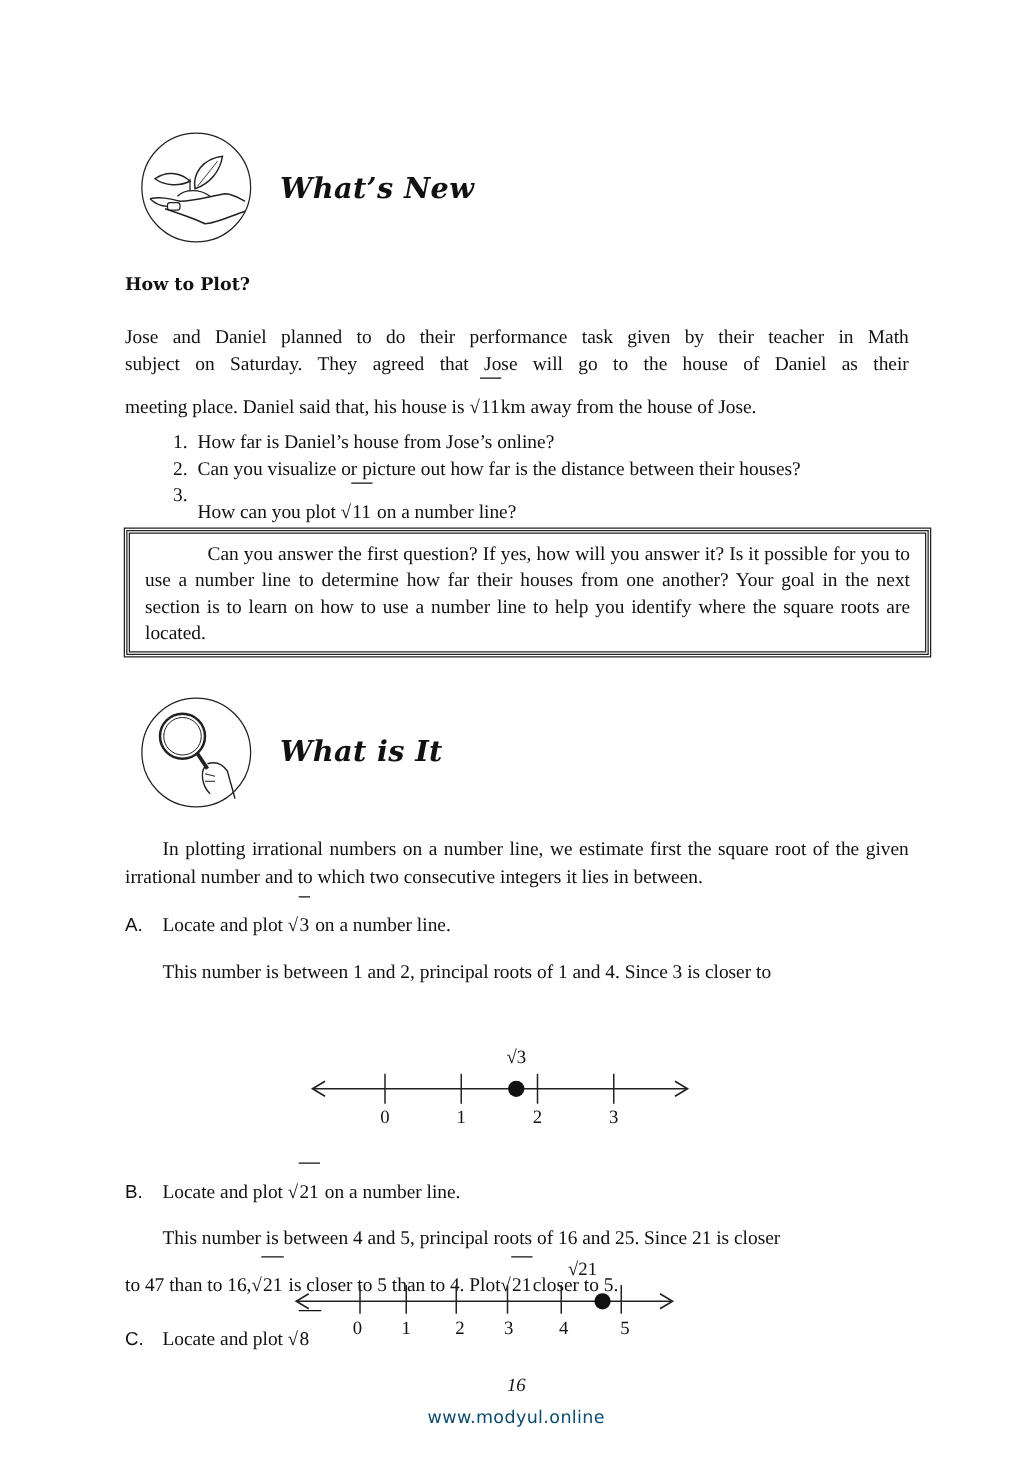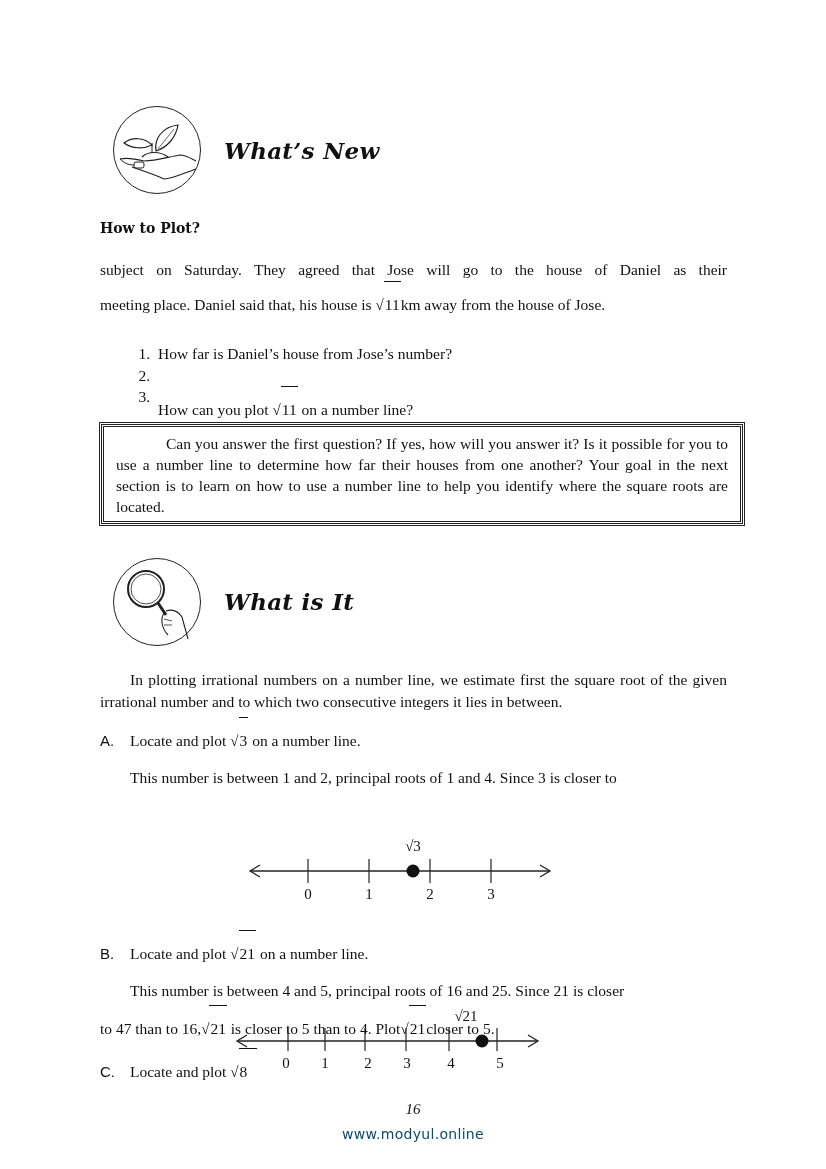--- a/index.html
+++ b/index.html
@@ -56,34 +56,36 @@
     <path d="M18 60 C30 64, 42 68, 50 72 C58 72, 70 66, 82 62" fill="none" stroke="#222" stroke-width="1.2"></path>
     <rect x="20" y="55" width="10" height="6" rx="2" fill="none" stroke="#222" stroke-width="1"></rect>
     <path d="M6 52 C10 56, 14 58, 20 58" fill="none" stroke="#222" stroke-width="1"></path>
   </svg>
 </div>
 <div class="abs heading" style="left:224px; top:137px;">What’s New</div>
 
 <div class="abs subhead" style="left:100px; top:220px;">How to Plot?</div>
 
 <div class="abs para" style="left:100px; top:259px; width:627px;">
+  <div style="text-align:justify; text-align-last:justify;">Jose and Daniel planned to do their performance task given by their teacher in Math</div>
   <div style="text-align:justify; text-align-last:justify;">subject on Saturday. They agreed that Jose will go to the house of Daniel as their</div>
   <div>
     <span>meeting place. Daniel said that, his house is</span>
     <span class="sqrt"><span class="rad">√</span><span class="under">11</span></span><span>km away from the house of Jose.</span>
   </div>
 </div>
 
 <div class="abs para" style="left:126px; top:343px; width:620px;">
   <div class="list-item">
     <span class="list-num">1.</span>
-    <span>How far is Daniel’s house from Jose’s number?</span>
+    <span>How far is Daniel’s house from Jose’s online?</span>
   </div>
   <div class="list-item">
     <span class="list-num">2.</span>
+    <span>Can you visualize or picture out how far is the distance between their houses?</span>
   </div>
   <div class="list-item">
     <span class="list-num">3.</span>
     <span>
       <span>How can you plot</span>
       <span class="sqrt"><span class="rad">√</span><span class="under">11</span></span>
       <span>on a number line?</span>
     </span>
   </div>
 </div>

